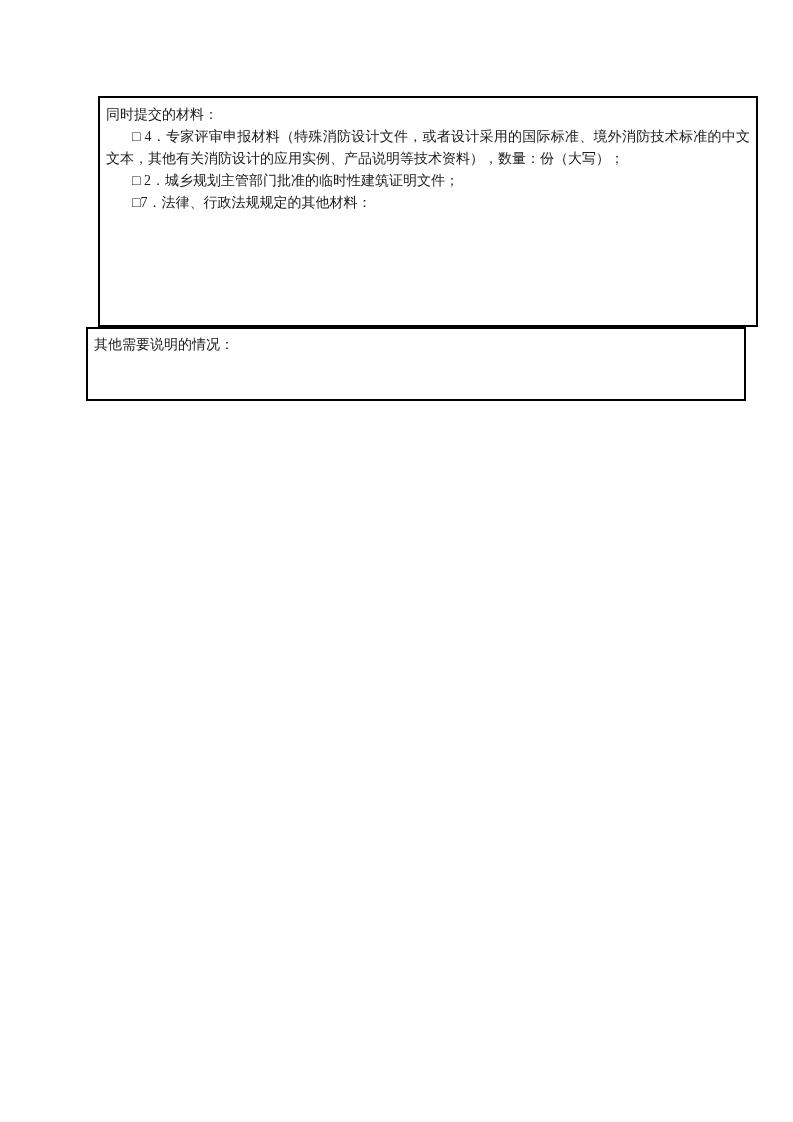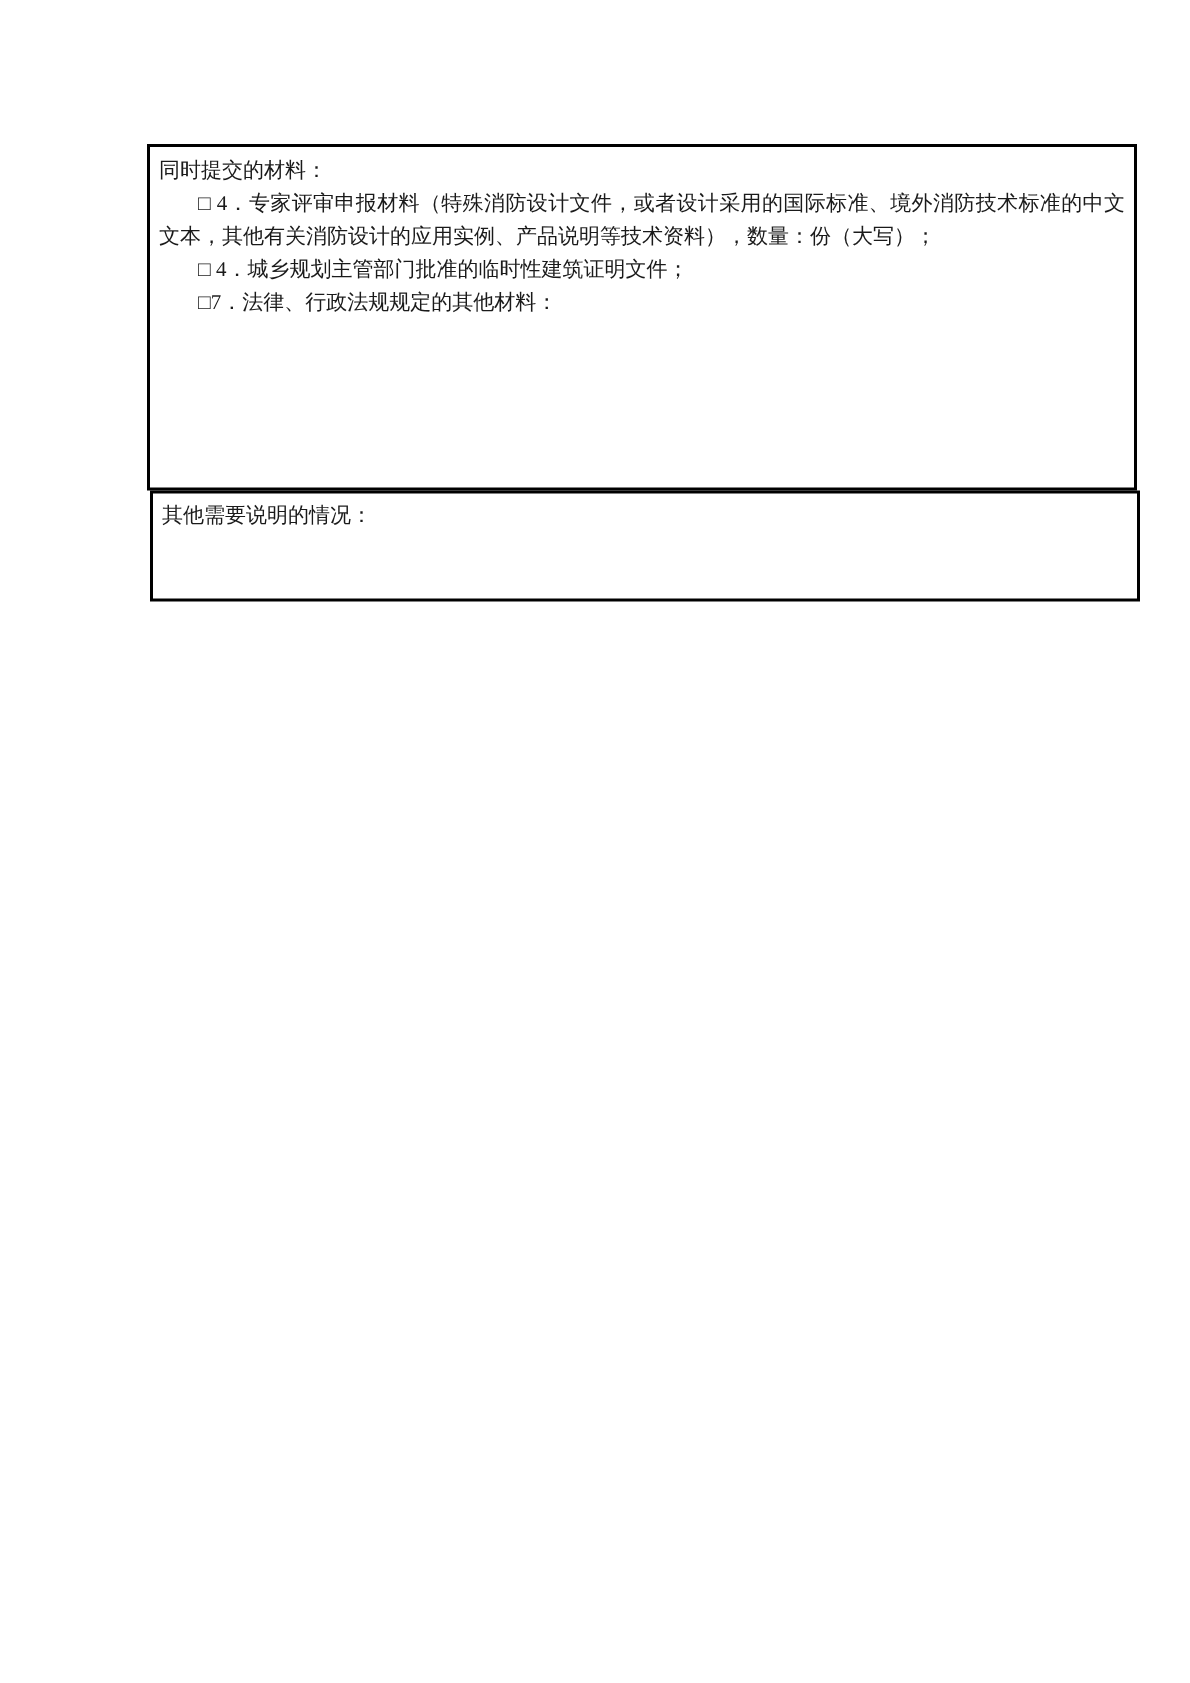--- a/index.html
+++ b/index.html
@@ -25,21 +25,21 @@
     height: 231px;
     border: 2px solid #000000;
     box-sizing: border-box;
     padding: 6px 6px 0 6px;
     font-size: 14px;
     line-height: 22px;
     overflow: hidden;
   }
   .notes-box {
     position: absolute;
-    left: 68px;
+    left: 54px;
     top: 327px;
     width: 660px;
     height: 74px;
     border: 2px solid #000000;
     box-sizing: border-box;
     padding: 5px 6px 0 6px;
     font-size: 14px;
     line-height: 22px;
     overflow: hidden;
   }
@@ -76,21 +76,21 @@
 
 
 
 
     <div class="item">
       <span class="checkbox">□ </span><span>4．专家评审申报材料（特殊消防设计文件，或者设计采用的国际标准、境外消防技术标准的中文文本，其他有关消防设计的应用实例、产品说明等技术资料），数量：份（大写）；</span>
     </div>
 
 
     <div class="item">
-      <span class="checkbox">□ </span><span>4．城乡规划主管部门批准的临时性建筑证明文件；</span>
+      <span class="checkbox">□ </span><span>2．城乡规划主管部门批准的临时性建筑证明文件；</span>
     </div>
 
     <div class="item">
       <span class="checkbox">□</span><span>7．法律、行政法规规定的其他材料：</span>
     </div>
   </div>
 
   <div class="notes-box">
     <div class="box-title">其他需要说明的情况：</div>
     <div></div>

